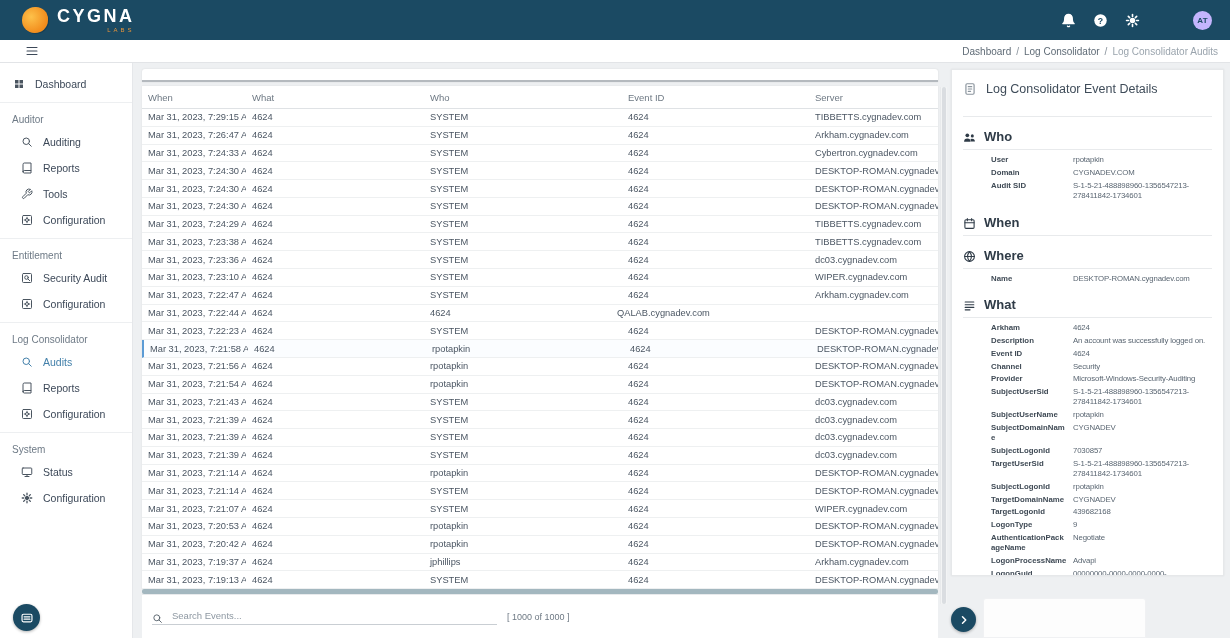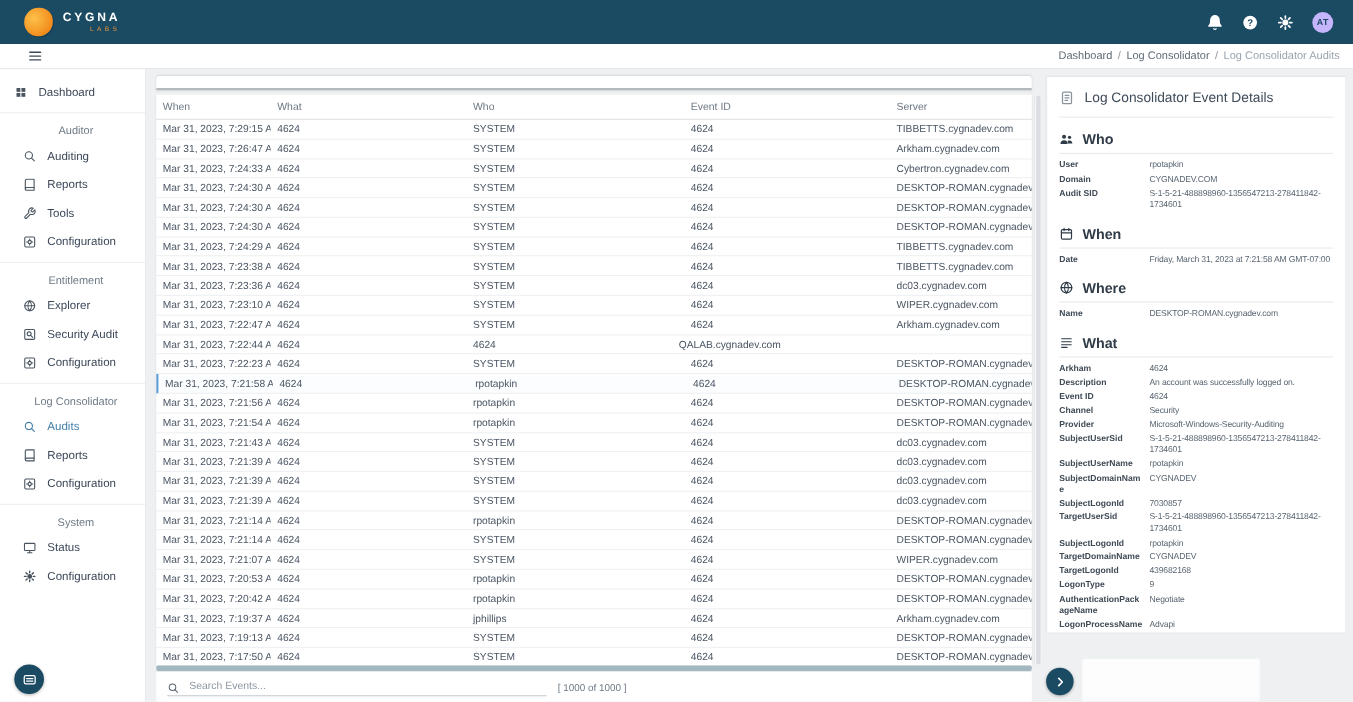--- a/index.html
+++ b/index.html
@@ -9,46 +9,46 @@
     font-family:"Liberation Sans", sans-serif;
     background:#eef0f2; color:#3c4858;
   }
   .app { width:1230px; height:638px; position:relative; display:flex; flex-direction:column; }
 
   
   .topbar { height:40px; background:#1b4a63; display:flex; align-items:center; justify-content:space-between; padding:0 18px 0 22px; flex:none; }
   .logo { display:flex; align-items:center; gap:9px; cursor:pointer; }
   .logo-mark { width:26px; height:26px; border-radius:50% 46% 50% 48%; background:radial-gradient(circle at 35% 38%, #fdc14a, #f28c1c 70%); box-shadow:1px 1px 0 rgba(0,0,0,.15); flex:none; }
   .logo-text { display:flex; flex-direction:column; line-height:1; }
-  .logo-title { color:#ffffff; font-size:11px; font-weight:bold; letter-spacing:2.5px; }
+  .logo-title { color:#ffffff; font-size:18px; font-weight:bold; letter-spacing:2.5px; }
   .logo-sub { color:#e8943a; font-size:6px; letter-spacing:3px; text-align:right; margin-top:2px; }
   .topbar-icons { display:flex; align-items:center; gap:17px; color:#ffffff; }
   .tb-icon { width:15px; height:15px; display:inline-block; cursor:pointer; }
-  .avatar { width:19px; height:19px; border-radius:50%; background:#c4b5fd; color:#1b4a63; font-size:8px; font-weight:bold; display:flex; align-items:center; justify-content:center; cursor:pointer; letter-spacing:.3px; }
+  .avatar { width:19px; height:19px; border-radius:50%; background:#c4b5fd; color:#1b4a63; font-size:8px; font-weight:bold; display:flex; align-items:center; justify-content:center; cursor:pointer; letter-spacing:.3px;margin-left:36px; }
 
   
   .subbar { height:23px; background:#ffffff; border-bottom:1px solid #e2e4e7; display:flex; align-items:center; justify-content:space-between; padding:0 12px 0 25px; flex:none; }
   .hamburger { width:14px; height:14px; color:#3c4858; cursor:pointer; }
   .breadcrumb { font-size:10px; display:flex; align-items:center; gap:5px; }
   .breadcrumb .bc-link { color:#5f6b76; cursor:pointer; }
   .breadcrumb .sep { color:#8a949d; }
   .breadcrumb .current { color:#9aa4ad; }
 
   
   .body { flex:1; display:flex; position:relative; min-height:0; }
 
   
   .sidebar { width:133px; background:#ffffff; border-right:1px solid #e5e7ea; padding-top:8px; font-size:10.5px; overflow:hidden; flex:none; }
   .sb-item { display:flex; align-items:center; gap:10px; padding:7px 6px 7px 21px; cursor:pointer; color:#3c4858; }
   .sb-item.root { padding-left:13px; }
   .sb-ic { width:12px; height:12px; color:#4a5560; flex:none; }
   .sb-lb { white-space:nowrap; }
   .sb-item.active { color:#4380aa; }
   .sb-item.active .sb-ic { color:#4380aa; }
-  .sb-heading { padding:9px 6px 4px 12px; color:#6e7a86; font-size:10px;text-align:center; }
+  .sb-heading { padding:9px 6px 4px 12px; color:#6e7a86; font-size:10px; }
   .sb-divider { border-top:1px solid #edeff1; margin:5px 0 2px 0; }
 
   
   .main { flex:1; display:flex; flex-direction:column; padding:6px 9px 0 9px; position:relative; min-width:0; }
   .strip { height:13px; flex:none; background:#ffffff; border-radius:3px 3px 0 0; border-bottom:2px solid #b4b9be; box-shadow:0 0 2px rgba(0,0,0,.10); margin-bottom:4px; cursor:pointer; }
   .table-card { background:#ffffff; flex:1; min-height:0; display:flex; flex-direction:column; box-shadow:0 0 2px rgba(0,0,0,.07); }
   .thead { display:flex; border-bottom:1px solid #dfe2e5; color:#6e7984; font-size:9.5px; flex:none; }
   .thead .cell { padding:6px 6px 5px 6px; }
   .tbody { flex:1; overflow:hidden; }
   .row { display:flex; border-bottom:1px solid #eef0f1; color:#4b5663; font-size:9.3px; cursor:pointer; }
@@ -56,42 +56,42 @@
   .row.selected { border-left:2px solid #5b9bd5; background:#fbfdff; }
   .c0 { width:104px; flex:none; }
   .c1 { width:178px; flex:none; }
   .c2 { width:198px; flex:none; }
   .c3 { width:187px; flex:none; }
   .c4 { flex:1; min-width:0; }
 
   .hscroll { height:5px; flex:none; background:#eef0f2; position:relative; }
   .hthumb { position:absolute; left:0; right:0; top:0; height:5px; background:#a3b7bf; border-radius:2px; }
 
-  .table-footer { height:28px; flex:none; background:#ffffff; display:flex; align-items:center; padding:0 10px; gap:10px; border-top:1px solid #e8eaec; }
+  .table-footer { height:44px; flex:none; background:#ffffff; display:flex; align-items:center; padding:0 10px; gap:10px; border-top:1px solid #e8eaec; }
   .search-wrap { display:flex; align-items:center; gap:7px; border-bottom:1px solid #c9ced3; width:345px; padding-bottom:2px; }
   .search-ic { width:11px; height:11px; color:#55606a; flex:none; }
   .search-input { border:none; outline:none; font-size:9.5px; color:#4b5663; width:100%; background:transparent; font-family:inherit; }
   .search-input::placeholder { color:#8e98a2; }
   .count { font-size:9px; color:#6e7984; }
 
   .vscroll { position:absolute; right:0; top:24px; bottom:34px; width:7px; background:#f3f4f5; border-left:1px solid #e8eaec; cursor:pointer; }
   .vthumb { position:absolute; top:0; bottom:0; left:1px; right:1px; background:#dadde1; border-radius:3px; }
 
   
   .panel { width:283px; flex:none; display:flex; flex-direction:column; padding:6px 6px 0 4px; }
   .panel-card { background:#ffffff; border:1px solid #e6e8ea; box-shadow:0 0 2px rgba(0,0,0,.07); height:507px; flex:none; padding:8px 11px 6px 11px; overflow:hidden; }
-  .panel-title-row { display:flex; align-items:center; gap:9px; padding:4px 0 10px 0; border-bottom:1px solid #e8eaec; }
+  .panel-title-row { display:flex; align-items:center; gap:9px; padding:4px 0 20px 0; border-bottom:1px solid #e8eaec; }
   .pt-icon { width:14px; height:14px; color:#8a949d; flex:none; }
   .panel-title { font-size:12.5px; color:#3f4c59; }
   .psec-head { display:flex; align-items:center; gap:8px; margin-top:12px; padding-bottom:5px; border-bottom:1px solid #e8eaec; }
   .psec-icon { width:13px; height:13px; color:#2f3b47; flex:none; }
   .psec-title { font-size:13px; font-weight:bold; color:#2f3b47; }
   .psec-fields { padding-top:4px; }
   .pfield { display:flex; font-size:7.8px; line-height:1.35; padding:1.1px 0; }
-  .pf-label { width:82px; flex:none; font-weight:bold; color:#3f4a55; padding-right:6px; overflow-wrap:anywhere; }
+  .pf-label { width:82px; flex:none; font-weight:bold; color:#3f4a55; padding-right:6px; overflow-wrap:anywhere;margin-left:28px; }
   .pf-value { flex:1; color:#5a6672; overflow-wrap:anywhere; letter-spacing:-0.15px; }
 
   .panel-footer { flex:1; position:relative; }
   .footer-card { position:absolute; left:32px; right:78px; top:22px; bottom:0; background:#fdfdfd; border:1px solid #f0f1f3; border-radius:3px 3px 0 0; }
   .collapse-btn { position:absolute; left:0px; bottom:6px; width:25px; height:25px; border-radius:50%; background:#1b4a63; color:#fff; border:none; display:flex; align-items:center; justify-content:center; cursor:pointer; padding:0; box-shadow:0 1px 3px rgba(0,0,0,.3); }
   .collapse-btn .ci { width:12px; height:12px; display:block; }
 
   
   .fab { position:absolute; left:13px; bottom:7px; width:27px; height:27px; border-radius:50%; background:#1b4a63; color:#fff; border:none; display:flex; align-items:center; justify-content:center; cursor:pointer; padding:0; box-shadow:0 1px 3px rgba(0,0,0,.3); }
   .fab .ci { width:14px; height:14px; display:block; }
@@ -178,27 +178,20 @@
               <rect x="3" y="3" width="18" height="18" rx="2"></rect>
               <circle cx="12" cy="12" r="3"></circle>
               <path d="M12 6.5v2M12 15.5v2M6.5 12h2M15.5 12h2"></path>
             </svg></span>
           <span class="sb-lb">Configuration</span>
         </div>
         <div class="sb-divider"></div>
         <div class="sb-heading">Entitlement</div>
         <div class="sb-item">
           <span class="sb-ic"><svg viewBox="0 0 24 24" width="100%" height="100%" fill="none" stroke="currentColor" stroke-width="2" stroke-linecap="round" stroke-linejoin="round">
-              <circle cx="12" cy="12" r="9"></circle>
-              <path d="M3 12h18M12 3a14.5 14.5 0 0 1 0 18M12 3a14.5 14.5 0 0 0 0 18"></path>
-            </svg></span>
-          <span class="sb-lb">Explorer</span>
-        </div>
-        <div class="sb-item">
-          <span class="sb-ic"><svg viewBox="0 0 24 24" width="100%" height="100%" fill="none" stroke="currentColor" stroke-width="2" stroke-linecap="round" stroke-linejoin="round">
               <rect x="3" y="3" width="18" height="18" rx="2"></rect>
               <circle cx="11" cy="11" r="3.6"></circle>
               <path d="M13.8 13.8l3.6 3.6"></path>
             </svg></span>
           <span class="sb-lb">Security Audit</span>
         </div>
         <div class="sb-item">
           <span class="sb-ic"><svg viewBox="0 0 24 24" width="100%" height="100%" fill="none" stroke="currentColor" stroke-width="2" stroke-linecap="round" stroke-linejoin="round">
               <rect x="3" y="3" width="18" height="18" rx="2"></rect>
               <circle cx="12" cy="12" r="3"></circle>
@@ -507,26 +500,20 @@
                 <div class="pf-value">S-1-5-21-488898960-1356547213-278411842-1734601</div>
               </div>
             </div>
             <div class="psec-head">
               <span class="psec-icon"><svg viewBox="0 0 24 24" width="100%" height="100%" fill="none" stroke="currentColor" stroke-width="2" stroke-linecap="round" stroke-linejoin="round">
                   <rect x="3.5" y="5" width="17" height="16" rx="2"></rect>
                   <path d="M8 3v4M16 3v4M3.5 10.5h17"></path>
                 </svg></span>
               <span class="psec-title">When</span>
             </div>
-            <div class="psec-fields">
-              <div class="pfield">
-                <div class="pf-label">Date</div>
-                <div class="pf-value">Friday, March 31, 2023 at 7:21:58 AM GMT-07:00</div>
-              </div>
-            </div>
             <div class="psec-head">
               <span class="psec-icon"><svg viewBox="0 0 24 24" width="100%" height="100%" fill="none" stroke="currentColor" stroke-width="2" stroke-linecap="round" stroke-linejoin="round">
                   <circle cx="12" cy="12" r="9"></circle>
                   <path d="M3 12h18M12 3a14.5 14.5 0 0 1 0 18M12 3a14.5 14.5 0 0 0 0 18"></path>
                 </svg></span>
               <span class="psec-title">Where</span>
             </div>
             <div class="psec-fields">
               <div class="pfield">
                 <div class="pf-label">Name</div>

